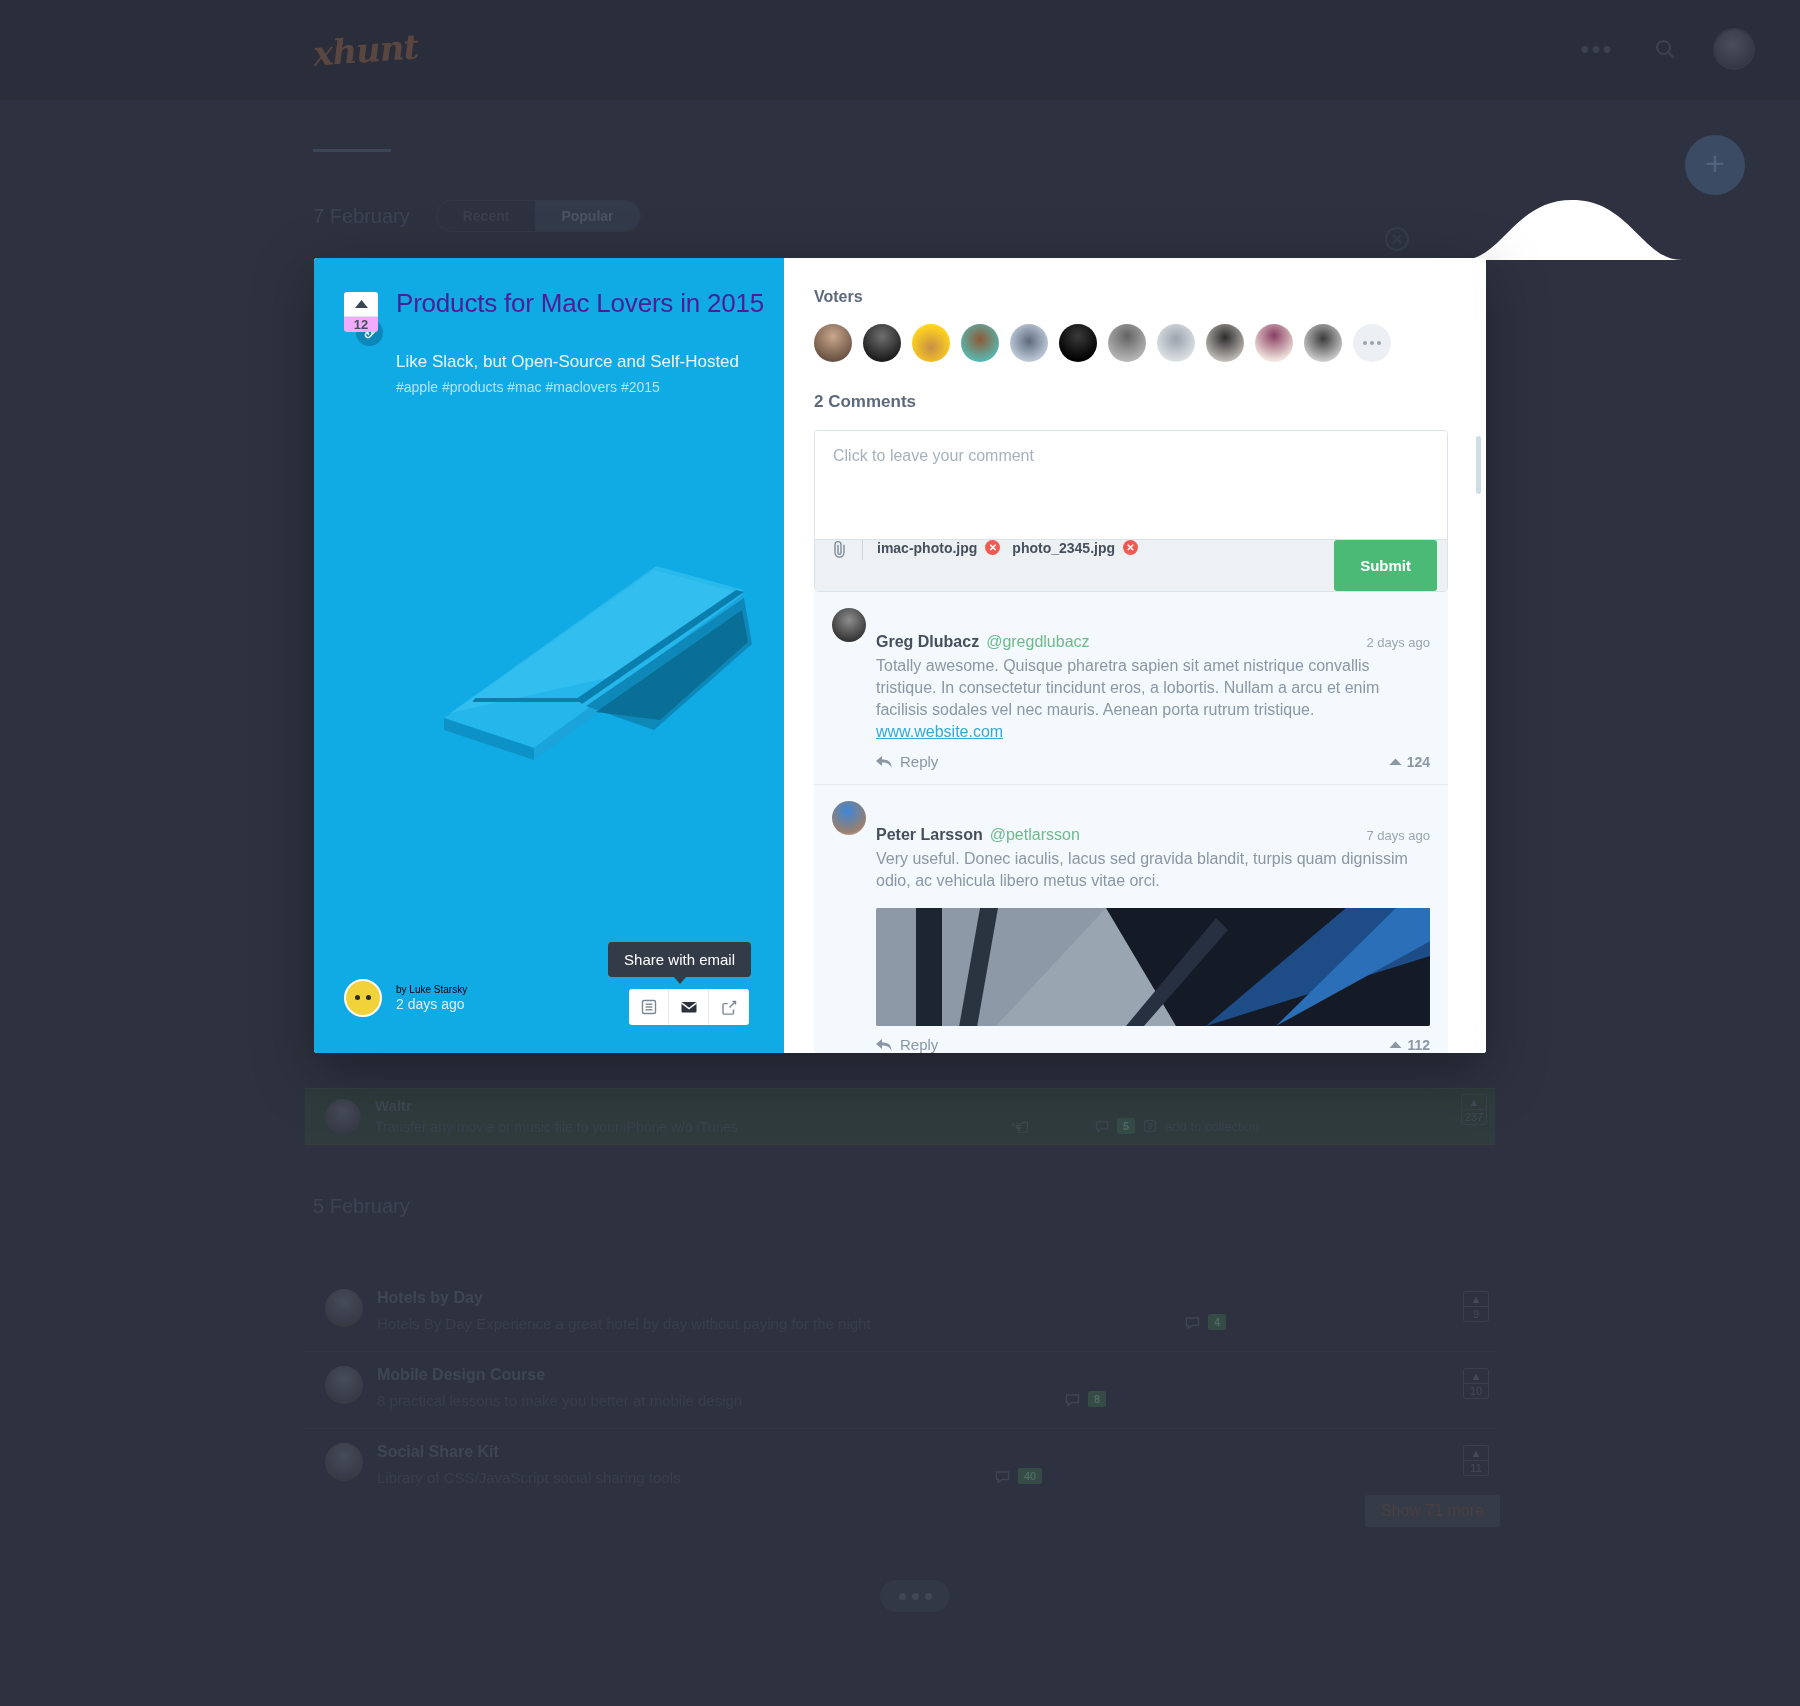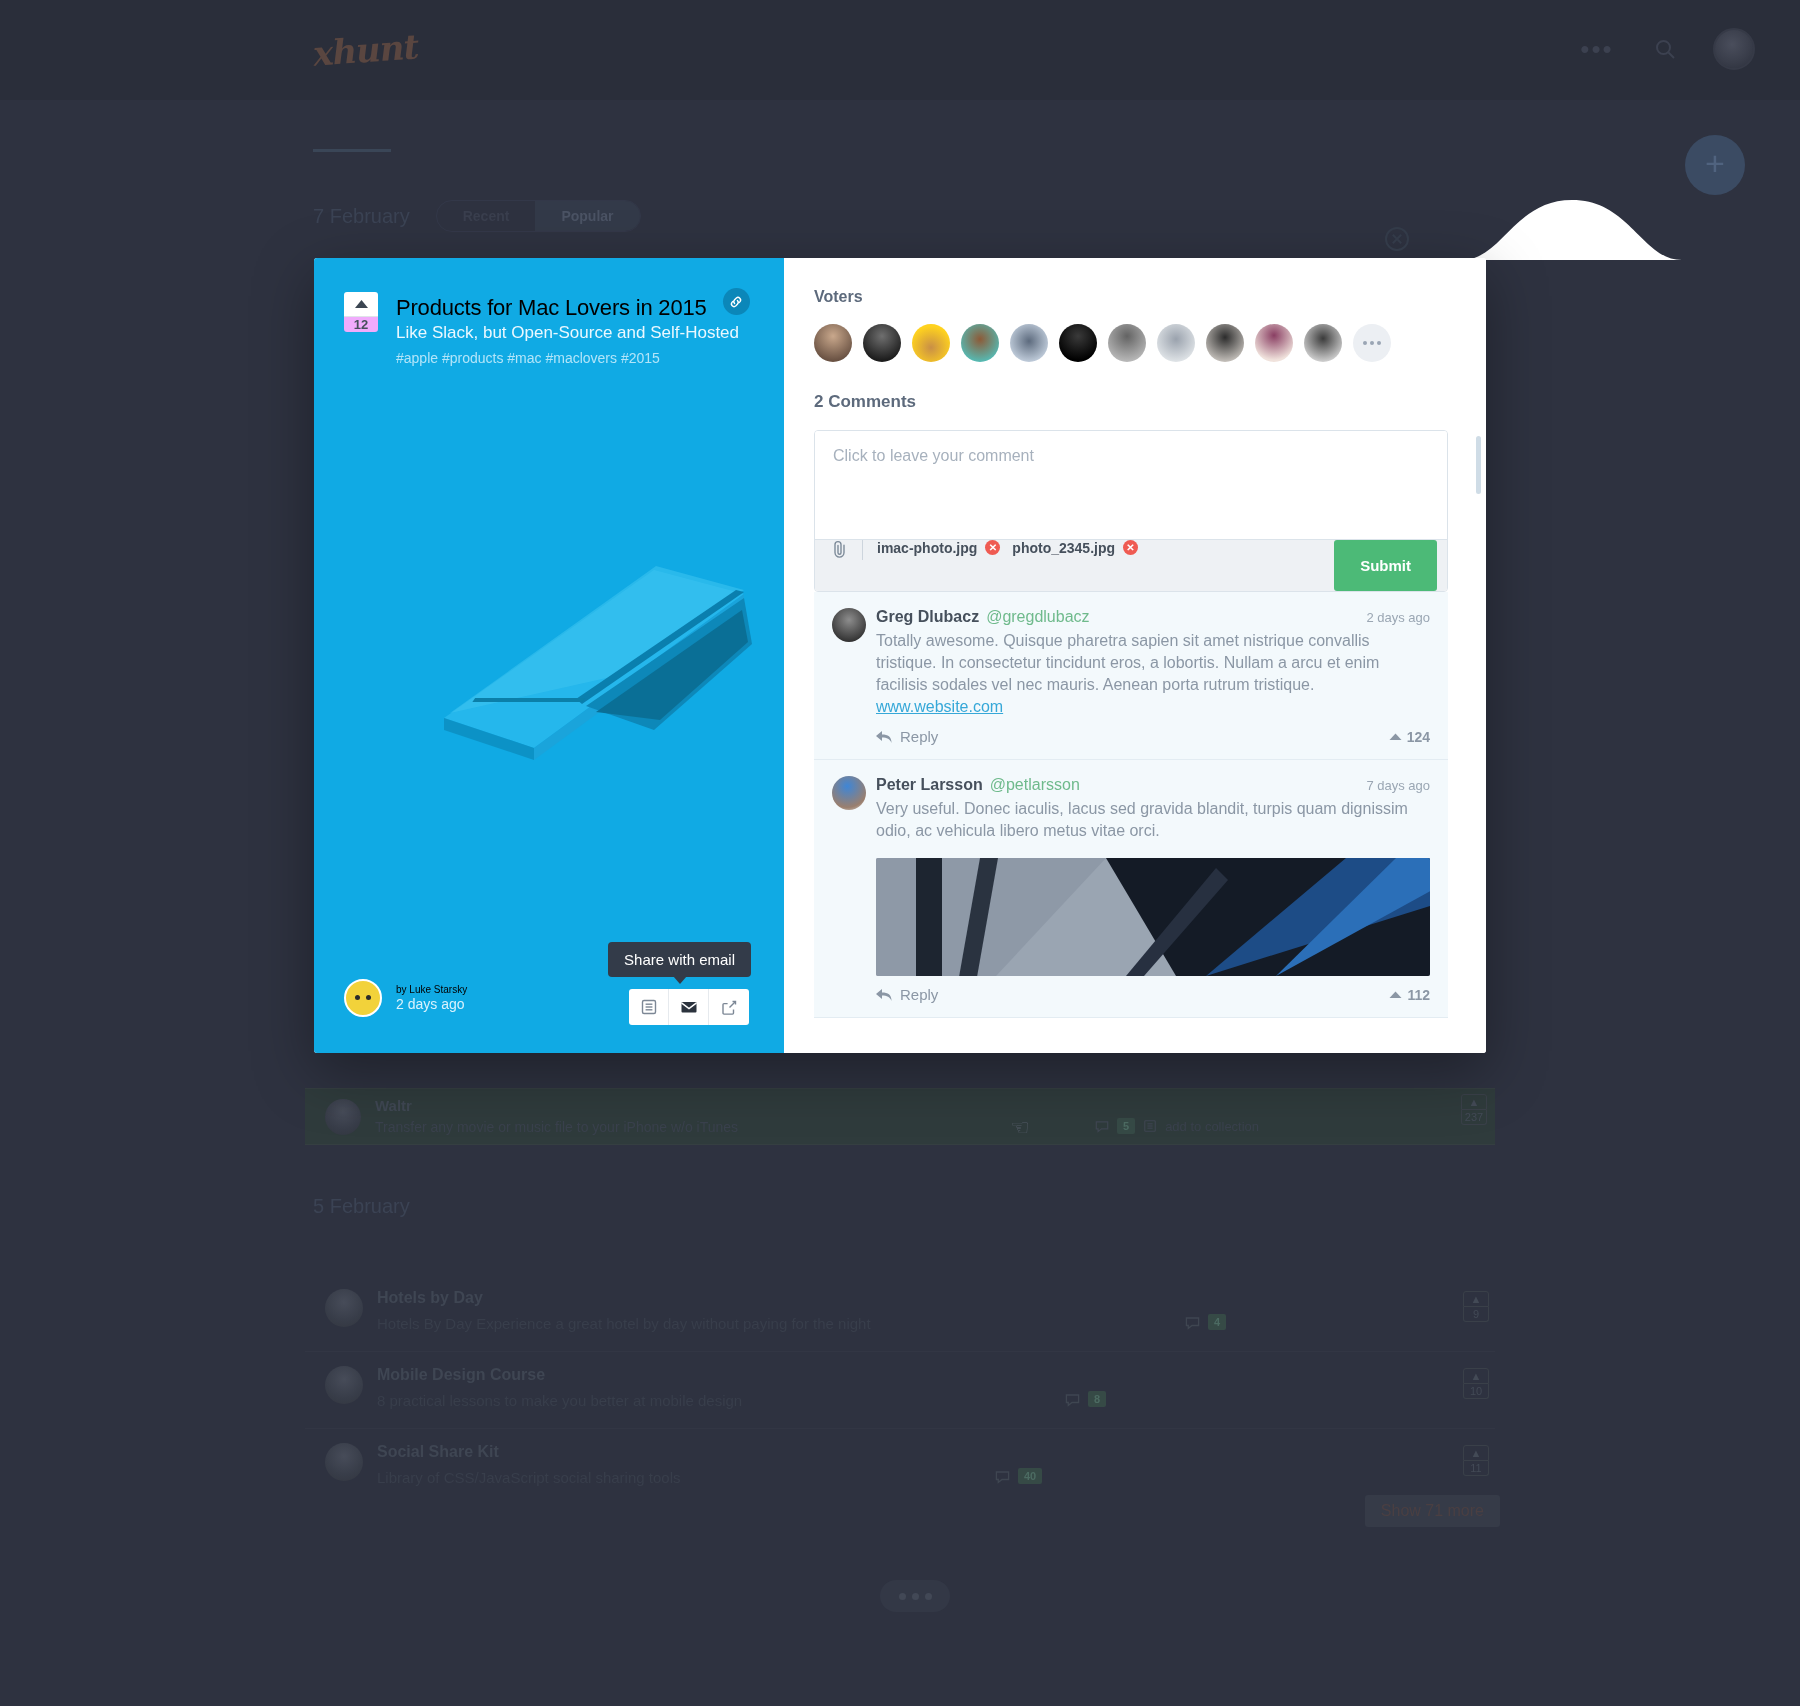--- a/index.html
+++ b/index.html
@@ -95,21 +95,21 @@
 
   
   .left {
     width: 470px; background: #10aae4; position: relative; flex: none;
   }
   .left-head { position: absolute; left: 30px; top: 30px; right: 18px; }
   .vote-widget { position: absolute; left: 0; top: 4px; width: 34px; }
   .vw-up { background: #fff; border-radius: 3px 3px 0 0; height: 24px; display: flex; align-items: center; justify-content: center; }
   .vw-n { background: #f0abfc; border-top: 1px solid #dfe4e8; border-radius: 0 0 3px 3px; height: 16px;
           display: flex; align-items: center; justify-content: center; font-size: 13px; font-weight: 600; color: #46505c; }
-  .l-title { margin-left: 52px; font-size: 22px; color: #000000; font-weight: 400; letter-spacing: -0.2px; display: inline-block; }
+  .l-title { margin-left: 52px; font-size: 26px; color: #4c1d95; font-weight: 400; letter-spacing: -0.2px; display: inline-block; }
   .link-chip { display: inline-flex; width: 27px; height: 27px; border-radius: 50%; background: #0b87b9;
                align-items: center; justify-content: center; vertical-align: 6px; margin-left: 12px; }
   .l-sub { margin-left: 52px; font-size: 17px; color: #eaf8ff; margin-top: 2px; }
   .l-tags { margin-left: 52px; font-size: 14px; color: #b2e5f9; margin-top: 7px; }
 
   .product-img { position: absolute; left: 0; right: 0; top: 200px; height: 420px; overflow: hidden; }
 
   .author { position: absolute; left: 30px; bottom: 36px; display: flex; align-items: center; gap: 14px; }
   .author-av { width: 38px; height: 38px; border-radius: 50%; background: #f2d23a; border: 2px solid #fff; position: relative; overflow: hidden; }
   .author-av::before { content:""; position:absolute; left:9px; top:14px; width:5px; height:5px; background:#2b2b2b; border-radius:50%; }
@@ -144,21 +144,21 @@
   .attach { font-size: 14px; font-weight: 700; color: #46505c; margin-right: 8px; }
   .x-ico { display: inline-flex; width: 15px; height: 15px; border-radius: 50%; background: #ef5b52; color: #fff;
            font-size: 10px; align-items: center; justify-content: center; vertical-align: 2px; margin-right: 12px; font-weight: 700; }
   .submit { margin-left: auto; background: #4cba77; color: #fff; font-size: 15px; font-weight: 700;
             padding: 11px 26px; border-radius: 3px; border: none; cursor: pointer; }
 
   .comment { background: #f3f9fc; border-bottom: 1px solid #e3ecf2; padding: 16px 18px 14px 18px; position: relative; }
   .c-av { position: absolute; left: 18px; top: 16px; width: 34px; height: 34px; border-radius: 50%; }
   .c-head { margin-left: 44px; display: flex; align-items: baseline; }
   .c-name { font-size: 16px; font-weight: 700; color: #46505c; }
-  .c-handle { font-size: 16px; color: #6fba8c; margin-left: 7px; }
+  .c-handle { font-size: 16px; color: #6fba8c; margin-left: 7px; margin-top: 25px; }
   .c-time { margin-left: auto; font-size: 13px; color: #9aa6b3; }
   .c-body { margin-left: 44px; margin-top: 4px; font-size: 16px; line-height: 1.38; color: #8b97a5; }
   .c-link { color: #36a8d8; text-decoration: underline; }
   .c-img { margin-left: 44px; margin-top: 16px; height: 118px; border-radius: 2px; overflow: hidden; }
   .c-foot { margin-left: 44px; margin-top: 10px; display: flex; align-items: center; }
   .reply { font-size: 15px; color: #8b97a5; display: flex; align-items: center; gap: 8px; cursor: pointer; }
   .upv { margin-left: auto; font-size: 14px; font-weight: 700; color: #8b97a5; display: flex; align-items: center; gap: 5px; }
 
   .scrollbar { position: absolute; right: 5px; top: 178px; width: 5px; height: 58px; background: #cfdce6; border-radius: 3px; }
 </style>

